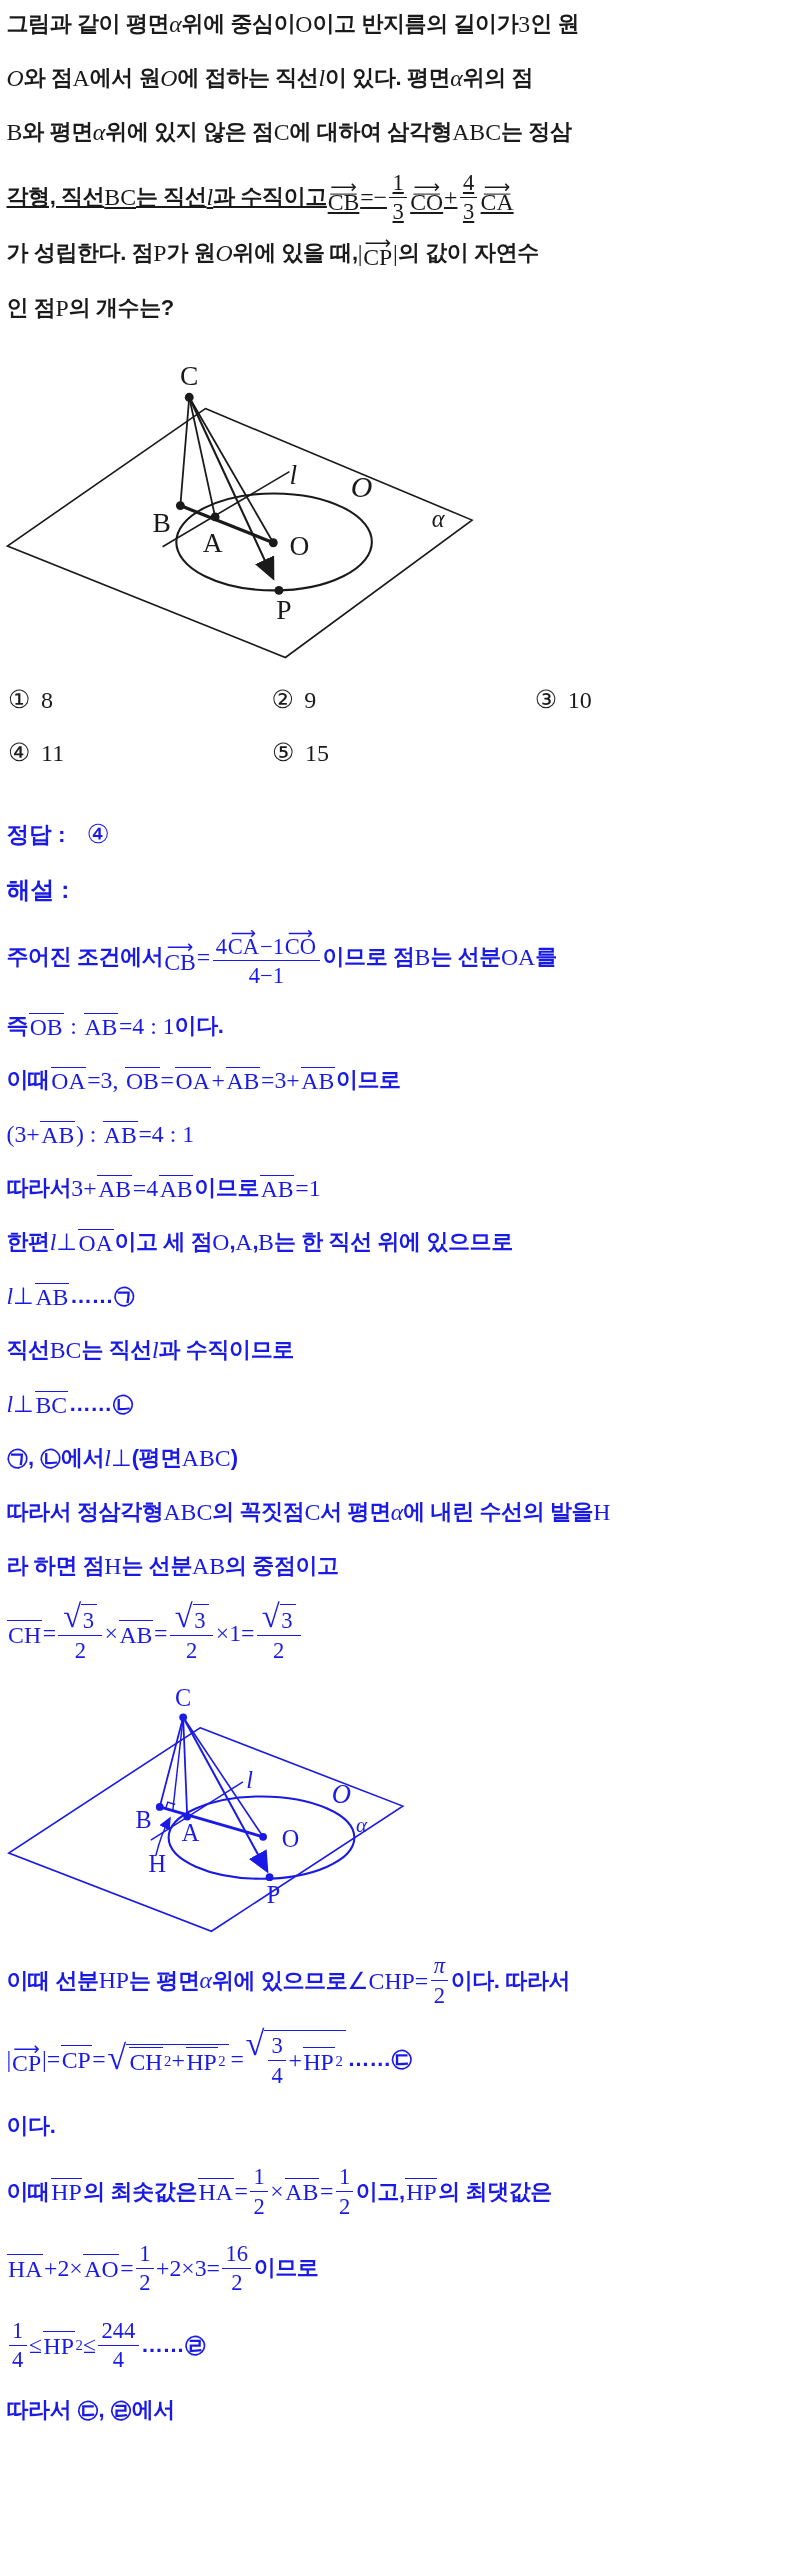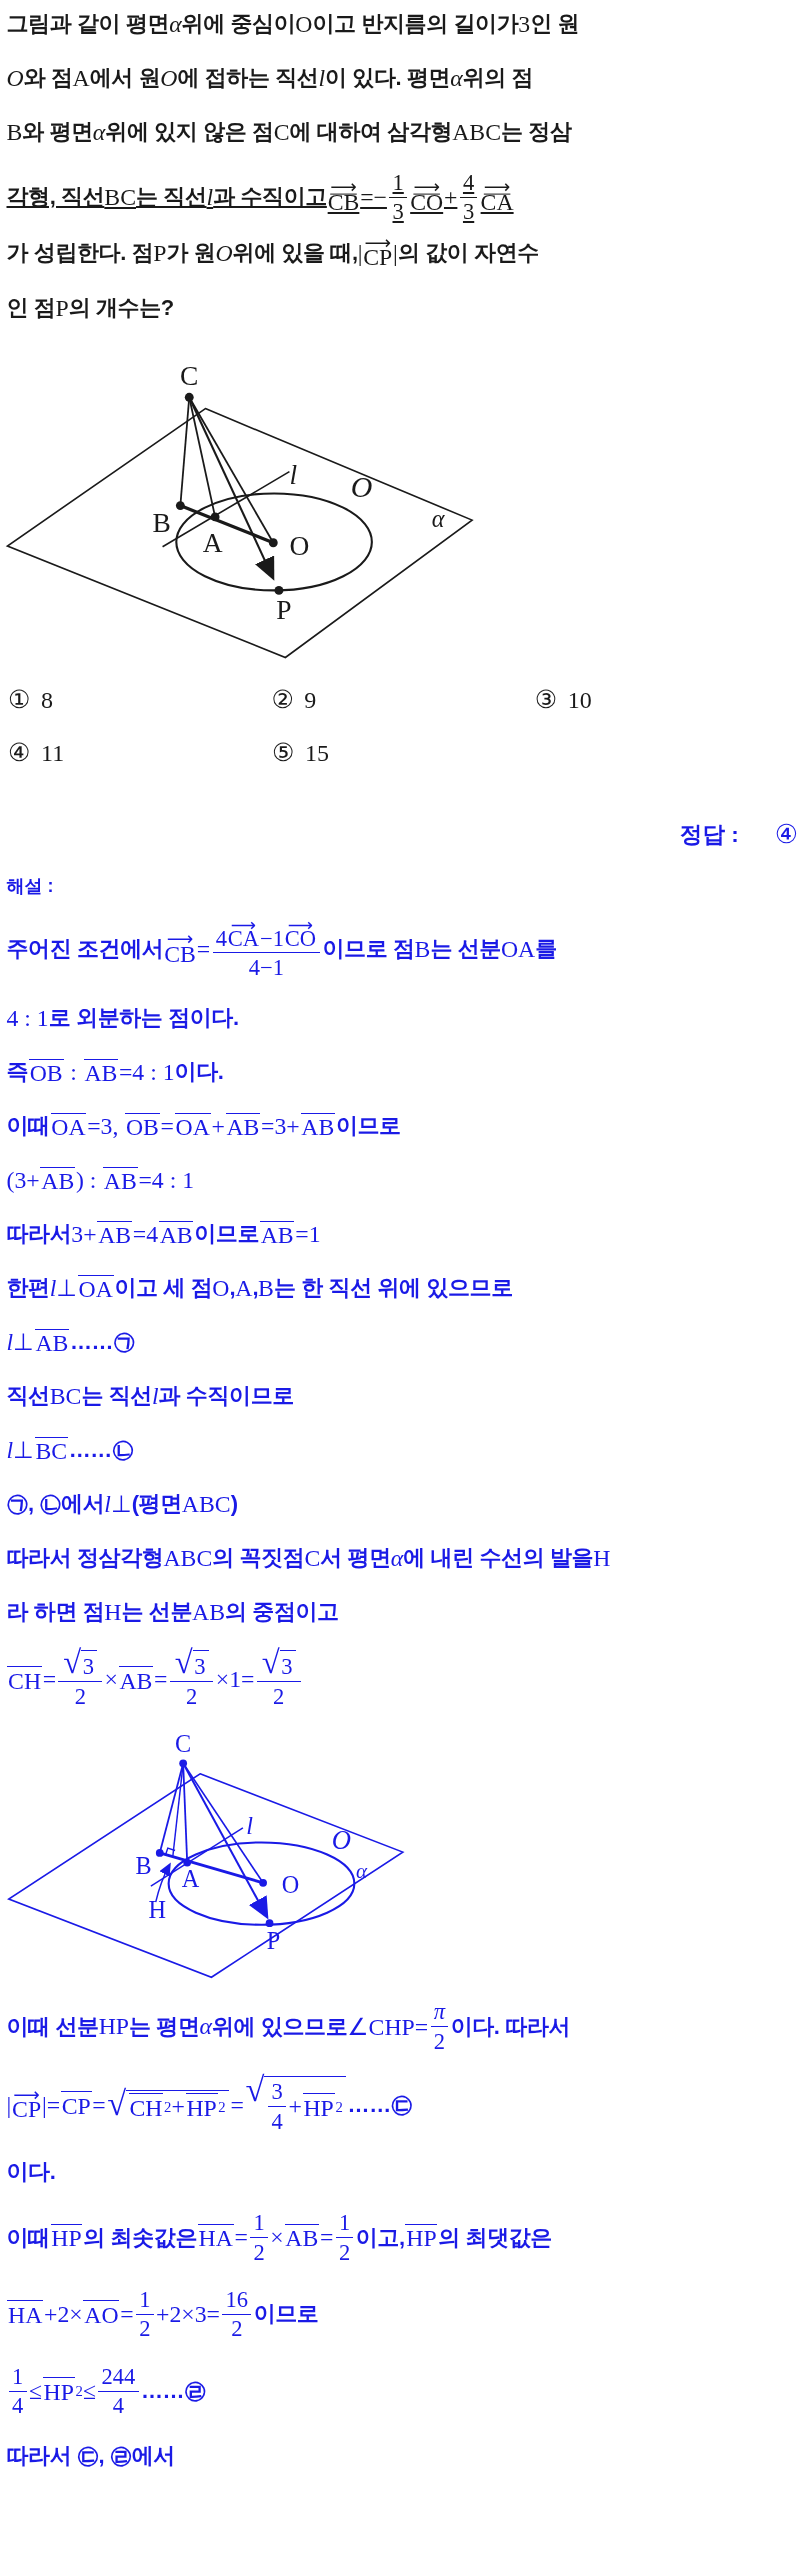--- a/index.html
+++ b/index.html
@@ -32,24 +32,24 @@
   .fig{display:block;}
   .fig text{font-family:"Liberation Serif",serif;}
 
   
   .choices{margin:14.6px 0 0 1.6px;}
   .ch-row{display:flex;margin-bottom:24px;}
   .ch{width:264px;display:flex;align-items:baseline;gap:10.5px;
       font-family:"Liberation Serif",serif;font-size:24px;}
   .ch .mk{font-size:25px;}
 
-  .answer{margin-top:52px;display:flex;align-items:center;gap:36px;color:#1a1ae6;
-          font-size:22.6px;font-weight:600;justify-content:flex-end;}
+  .answer{margin-top:52px;display:flex;align-items:center;gap:21px;color:#1a1ae6;
+          font-size:22.6px;font-weight:600;}
   .answer .mk{font-family:"Liberation Serif",serif;font-size:26px;font-weight:400;}
-  .sol-label{margin-top:24px;color:#1a1ae6;font-size:18px;font-weight:600;margin-bottom:21px;}
+  .sol-label{margin-top:24px;color:#1a1ae6;font-size:24px;font-weight:600;margin-bottom:21px;}
 </style>
 </head>
 <body>
 
 <div class="doc">
 
   <div>
     <div class="pl">그림과 같이 평면 <span class="math"><span class="it">α</span></span> 위에 중심이 <span class="math">O</span> 이고 반지름의 길이가 <span class="math">3</span>인 원</div>
     <div class="pl"><span class="math"><span class="it">O</span></span>와 점 <span class="math">A</span> 에서 원 <span class="math"><span class="it">O</span></span>에 접하는 직선 <span class="math"><span class="it">l</span></span>이 있다. 평면 <span class="math"><span class="it">α</span></span> 위의 점</div>
     <div class="pl"><span class="math">B</span> 와 평면 <span class="math"><span class="it">α</span></span>위에 있지 않은 점 <span class="math">C</span> 에 대하여 삼각형 <span class="math">ABC</span> 는 정삼</div>
@@ -121,21 +121,20 @@
   </div>
 
   <div class="answer">
     <span>정답 :</span>
     <span class="mk">④</span>
   </div>
   <div class="sol-label">해설 :</div>
 
   <div>
     <div class="sl">주어진 조건에서 <span class="math"><span class="vec"><span class="vec-ar">⟶</span><span class="vec-tx">CB</span></span>=<span class="fr"><span class="fr-n">4<span class="vec"><span class="vec-ar">⟶</span><span class="vec-tx">CA</span></span>−1<span class="vec"><span class="vec-ar">⟶</span><span class="vec-tx">CO</span></span></span><span class="fr-d">4−1</span></span></span> 이므로 점 <span class="math">B</span> 는 선분 <span class="math">OA</span>를</div>
-    <div class="sl"><span class="math">4 : 1</span>로 외분하는 점이다.</div>
     <div class="sl">즉 <span class="math"><span class="bb">OB</span> : <span class="bb">AB</span>=4 : 1</span>이다.</div>
     <div class="sl">이때 <span class="math"><span class="bb">OA</span>=3, <span class="bb">OB</span>=<span class="bb">OA</span>+<span class="bb">AB</span>=3+<span class="bb">AB</span></span> 이므로</div>
     <div class="sl">
         <span class="math">(3+<span class="bb">AB</span>) : <span class="bb">AB</span>=4 : 1</span>
       </div>
     <div class="sl">따라서 <span class="math">3+<span class="bb">AB</span>=4<span class="bb">AB</span></span> 이므로 <span class="math"><span class="bb">AB</span>=1</span></div>
     <div class="sl">한편 <span class="math"><span class="it">l</span>⊥<span class="bb">OA</span></span> 이고 세 점 <span class="math">O</span>, <span class="math">A</span>, <span class="math">B</span>는 한 직선 위에 있으므로</div>
     <div class="sl"><span class="math"><span class="it">l</span>⊥<span class="bb">AB</span></span>  ……㉠</div>
     <div class="sl">직선 <span class="math">BC</span> 는 직선 <span class="math"><span class="it">l</span></span>과 수직이므로</div>
     <div class="sl"><span class="math"><span class="it">l</span>⊥<span class="bb">BC</span></span>  ……㉡</div>

